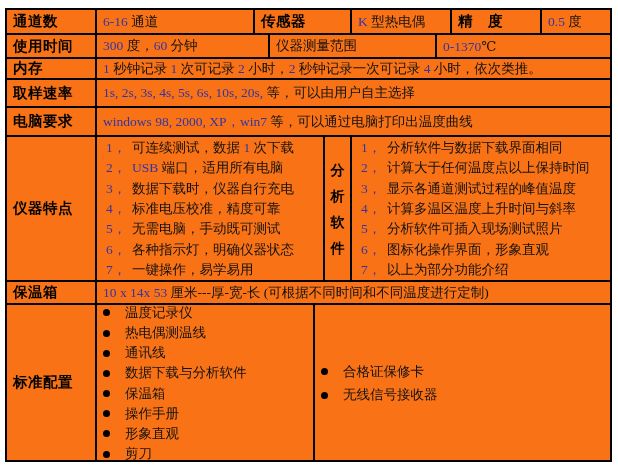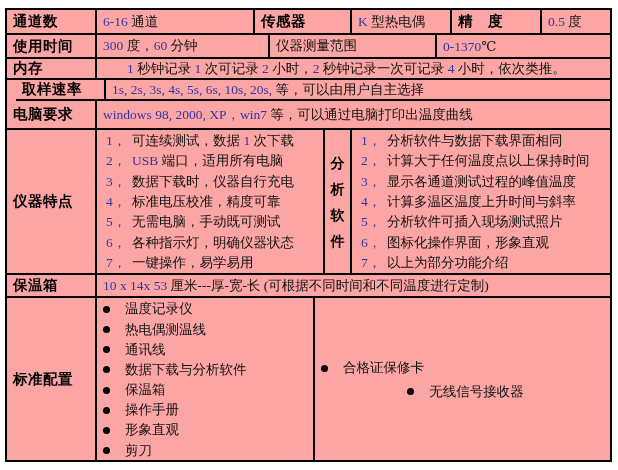--- a/index.html
+++ b/index.html
@@ -3,21 +3,21 @@
 <meta charset="utf-8">
 <style>
   html,body{margin:0;padding:0;background:#ffffff;}
   .screen{
     position:relative;width:618px;height:470px;background:#ffffff;overflow:hidden;
     font-family:"Liberation Serif","DejaVu Serif",serif;
   }
   .spec-table{
     position:absolute;left:5px;top:8px;width:607px;height:454px;
     border:2px solid #000;box-sizing:border-box;
-    display:flex;flex-direction:column;background:#fca5a5;
+    display:flex;flex-direction:column;background:#f97316;
   }
   .row{display:flex;flex:0 0 auto;border-bottom:2px solid #000;box-sizing:border-box;min-height:0;}
   .row.last{border-bottom:none;flex:1 1 auto;}
   .cell{
     border-right:2px solid #000;box-sizing:border-box;min-width:0;
     display:flex;align-items:center;padding:0 6px;overflow:hidden;
   }
   .cell.lastc{border-right:none;flex:1 1 auto;}
   .cell.nopad{padding:0;}
   .hdr{
@@ -42,21 +42,21 @@
   .bullist{display:flex;flex-direction:column;width:100%;padding-top:2px;box-sizing:border-box;}
   .bullist .bi{display:flex;align-items:center;height:20.2px;padding-left:6px;font-size:13.5px;white-space:nowrap;}
   .bi .dot{flex:0 0 7px;width:7px;height:7px;border-radius:50%;background:#000;margin-right:15px;}
   .bi .btxt{color:#111;}
   
   .w-label{flex:0 0 90px;}
   .r1-b{flex:0 0 158px;} .r1-c{flex:0 0 97px;} .r1-d{flex:0 0 100px;} .r1-e{flex:0 0 90px;}
   .r2-b{flex:0 0 173px;} .r2-c{flex:0 0 167px;}
   .r6-b{flex:0 0 228px;} .r6-c{flex:0 0 27px;}
   .r8-b{flex:0 0 218px;}
-  .h-r1{height:25px;} .h-r2{height:24px;} .h-r3{height:21px;gap:24px;} .h-r4{height:21px;margin-left:9px;}
+  .h-r1{height:25px;} .h-r2{height:24px;} .h-r3{height:21px;} .h-r4{height:28px;}
   .h-r5{height:29px;} .h-r6{height:145px;} .h-r7{height:23px;}
 </style>
 </head>
 <body>
 
 <div class="screen">
   <div class="spec-table">
 
     <div class="row h-r1">
       <div class="cell w-label">
@@ -245,21 +245,21 @@
               <span class="btxt">剪刀</span>
             </div>
         </div>
       </div>
       <div class="cell lastc nopad">
         <div class="bullist">
           <div class="bi">
               <span class="dot"></span>
               <span class="btxt">合格证保修卡</span>
             </div>
-          <div class="bi" style="margin-top:3px;justify-content:center;">
+          <div class="bi" style="margin-top:3px;">
               <span class="dot"></span>
               <span class="btxt">无线信号接收器</span>
             </div>
         </div>
       </div>
     </div>
 
   </div>
 </div>
 

